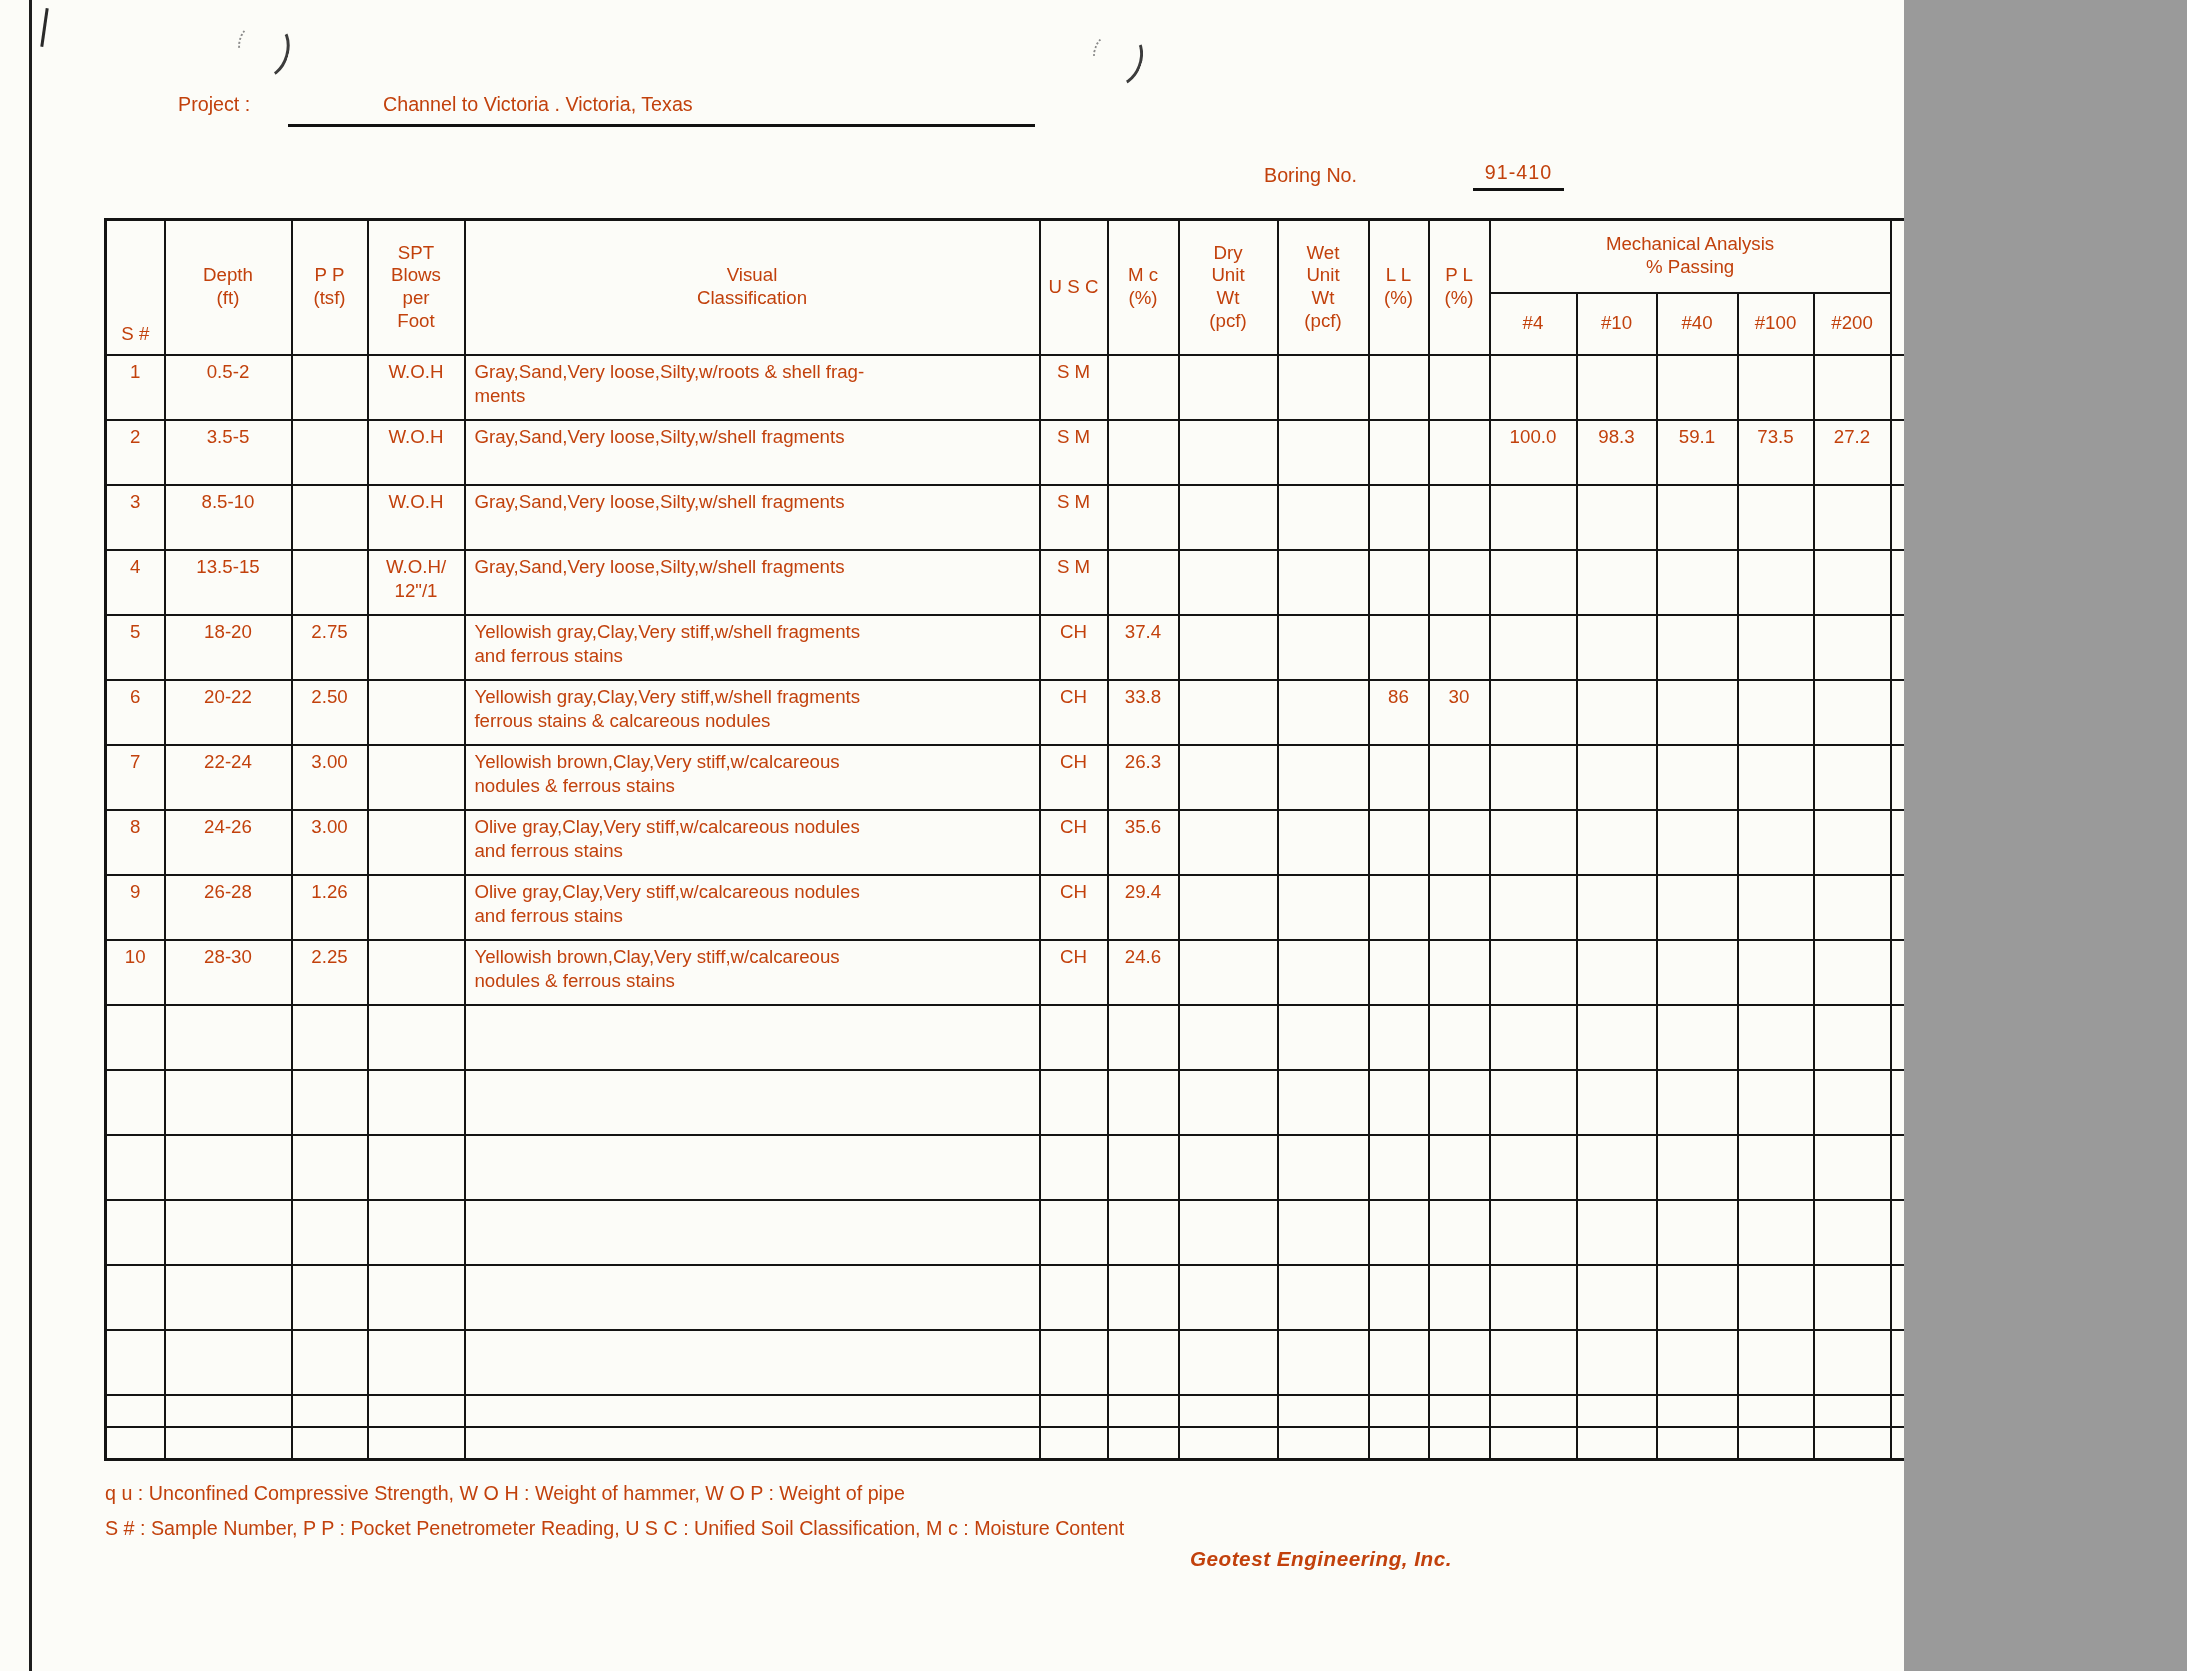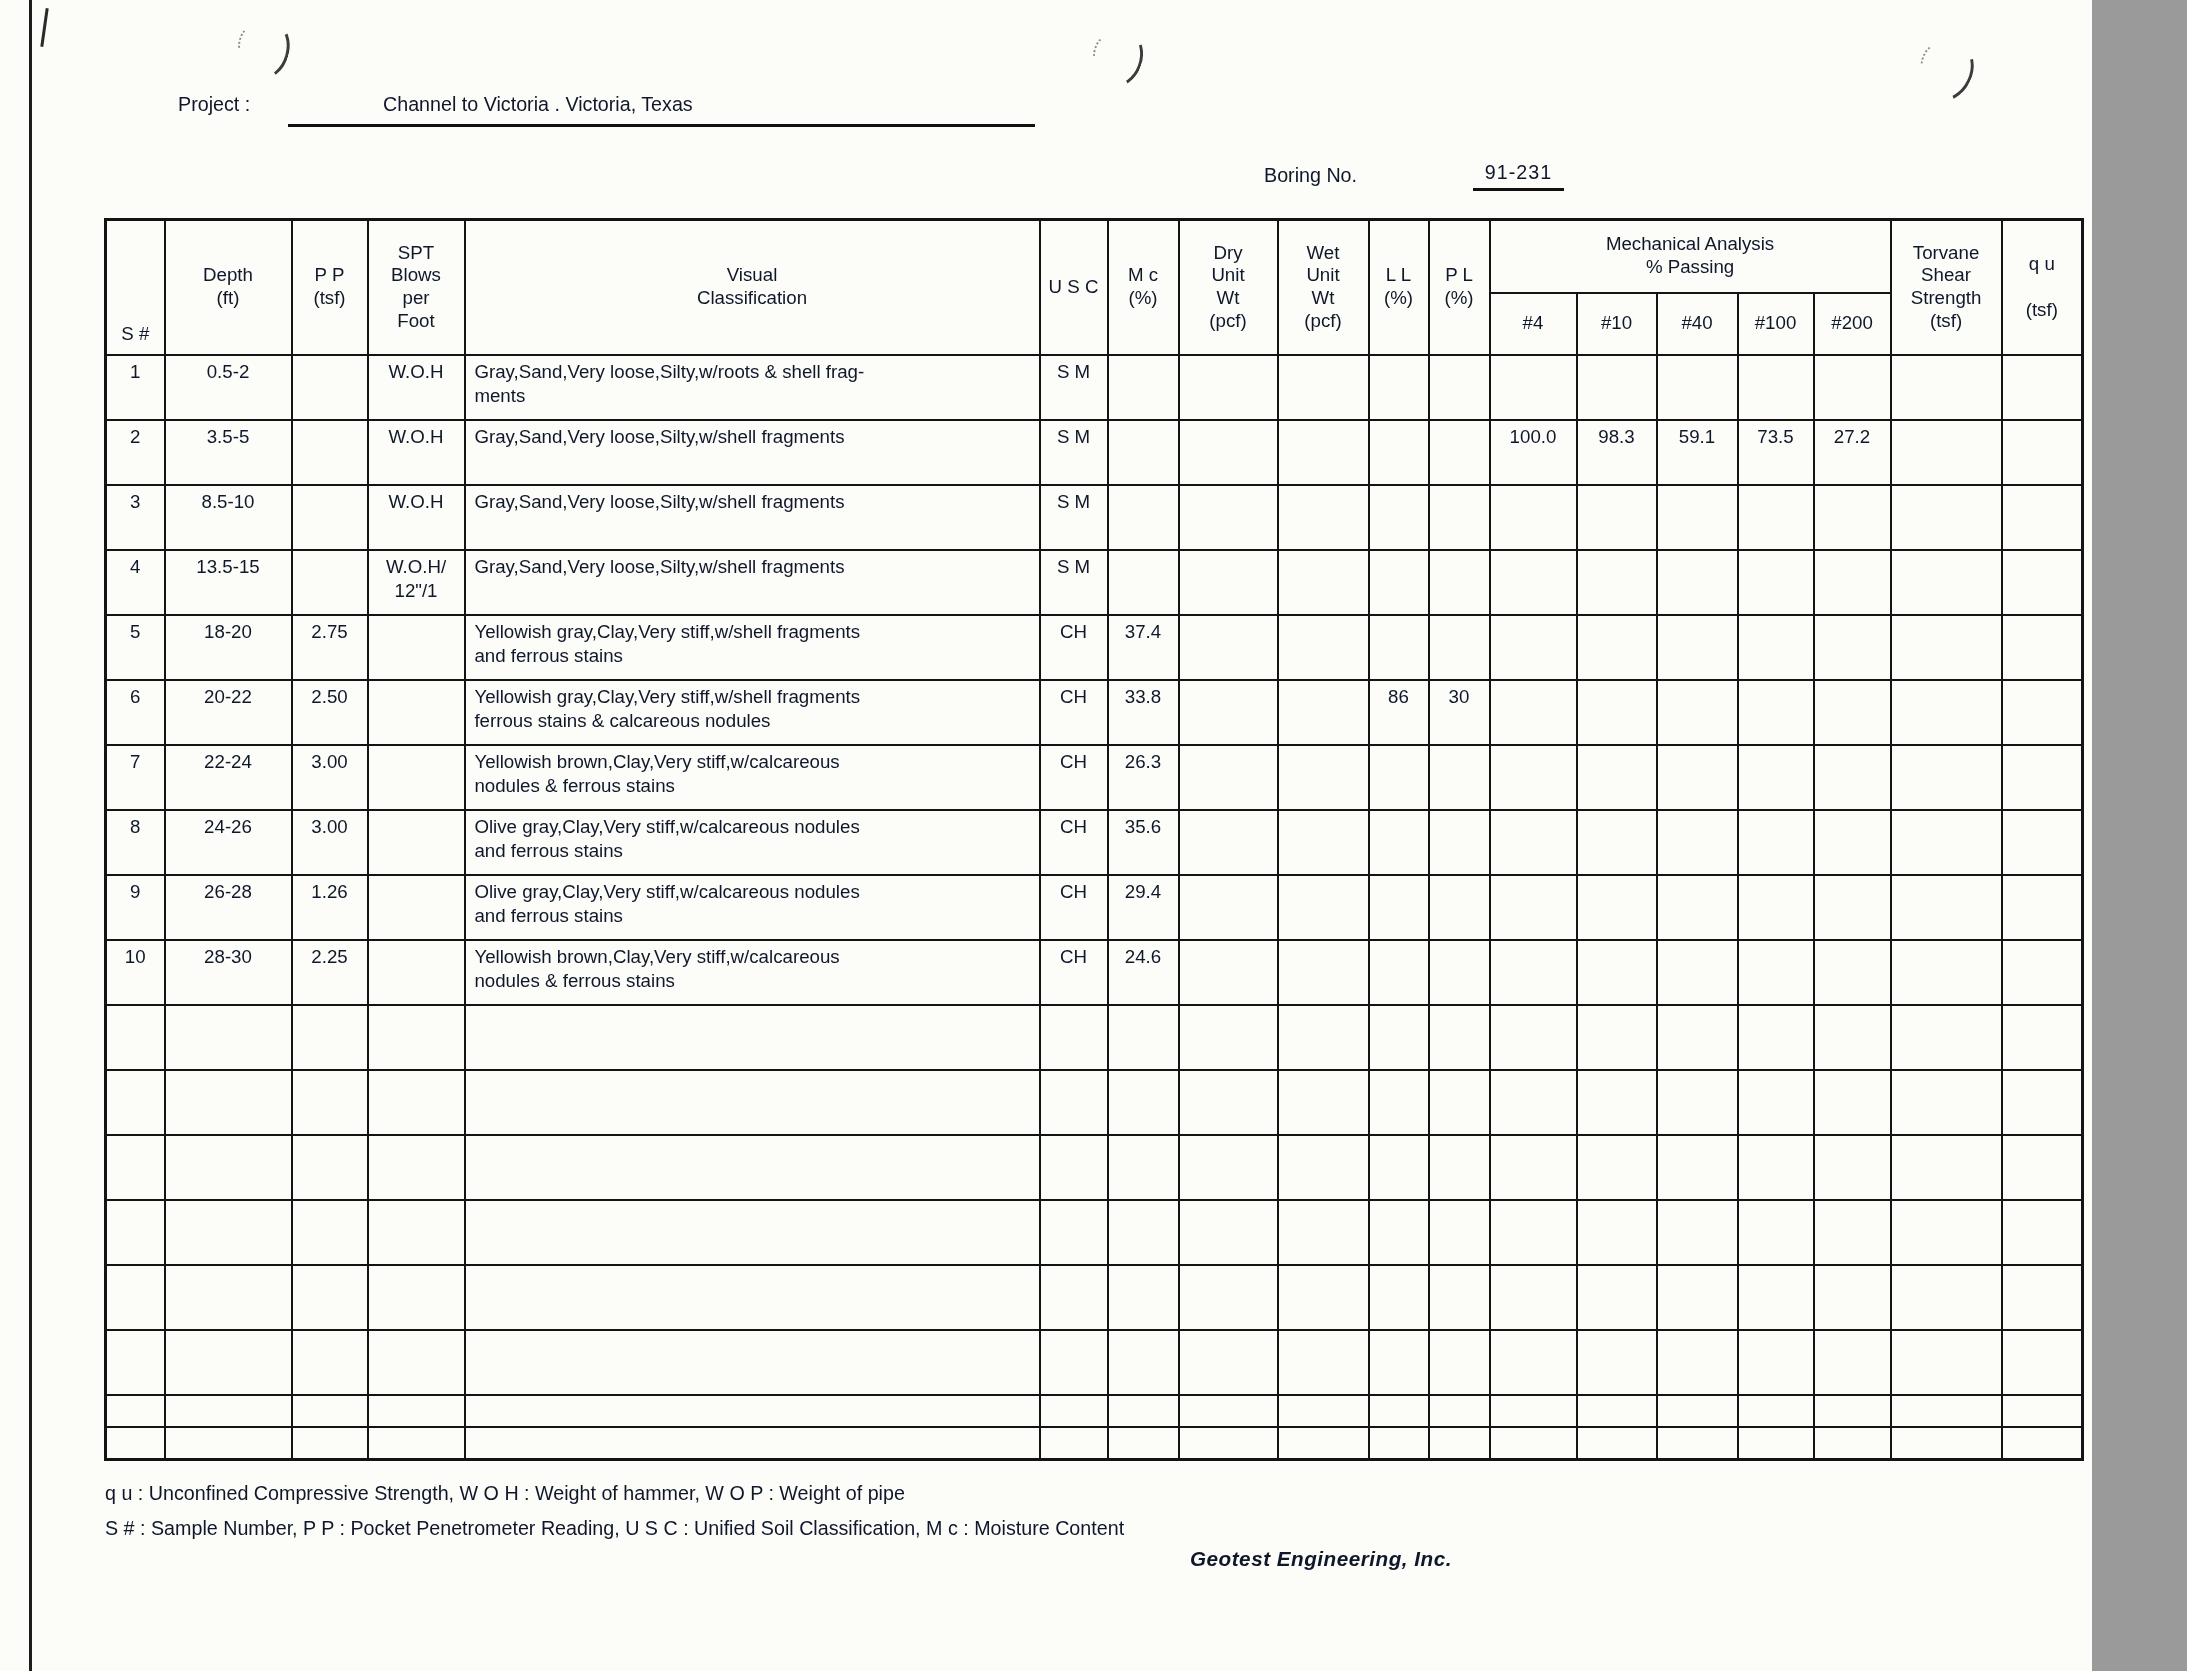--- a/index.html
+++ b/index.html
@@ -1,23 +1,23 @@
 <!DOCTYPE html>
 <html><head>
 <meta charset="utf-8">
 <style>
   * { box-sizing: border-box; }
   html, body { margin: 0; padding: 0; background: #9a9a9a; }
   .page {
     position: relative;
-    width: 2092px;
+    width: 1904px;
     height: 1672px;
     background: #fcfcf8;
     font-family: "Liberation Sans", sans-serif;
-    color: #0f172a;
+    color: #c2410c;
     overflow: hidden;
   }
   
   .scan-edge {
     position: absolute; left: 28.6px; top: 0;
     width: 3.9px; height: 1672px;
     background: #1d1d1d;
   }
   .scan-edge-top {
     position: absolute; left: 43px; top: 7.9px;
@@ -137,21 +137,21 @@
   <span class="curl c3">
       <span class="inner-dash"></span>
     </span>
 
   <div class="hdr-project">
     <span class="lbl">Project :</span>
     <span class="val">Channel to Victoria . Victoria, Texas</span>
   </div>
   <div class="hdr-boring">
     <span>Boring No.</span>
-    <span class="bval">91-231</span>
+    <span class="bval">91-410</span>
   </div>
 
   <table class="results">
     <colgroup>
       <col style="width:59px">
         <col style="width:127px">
         <col style="width:76px">
         <col style="width:97px">
       <col style="width:575px">
         <col style="width:68px">

